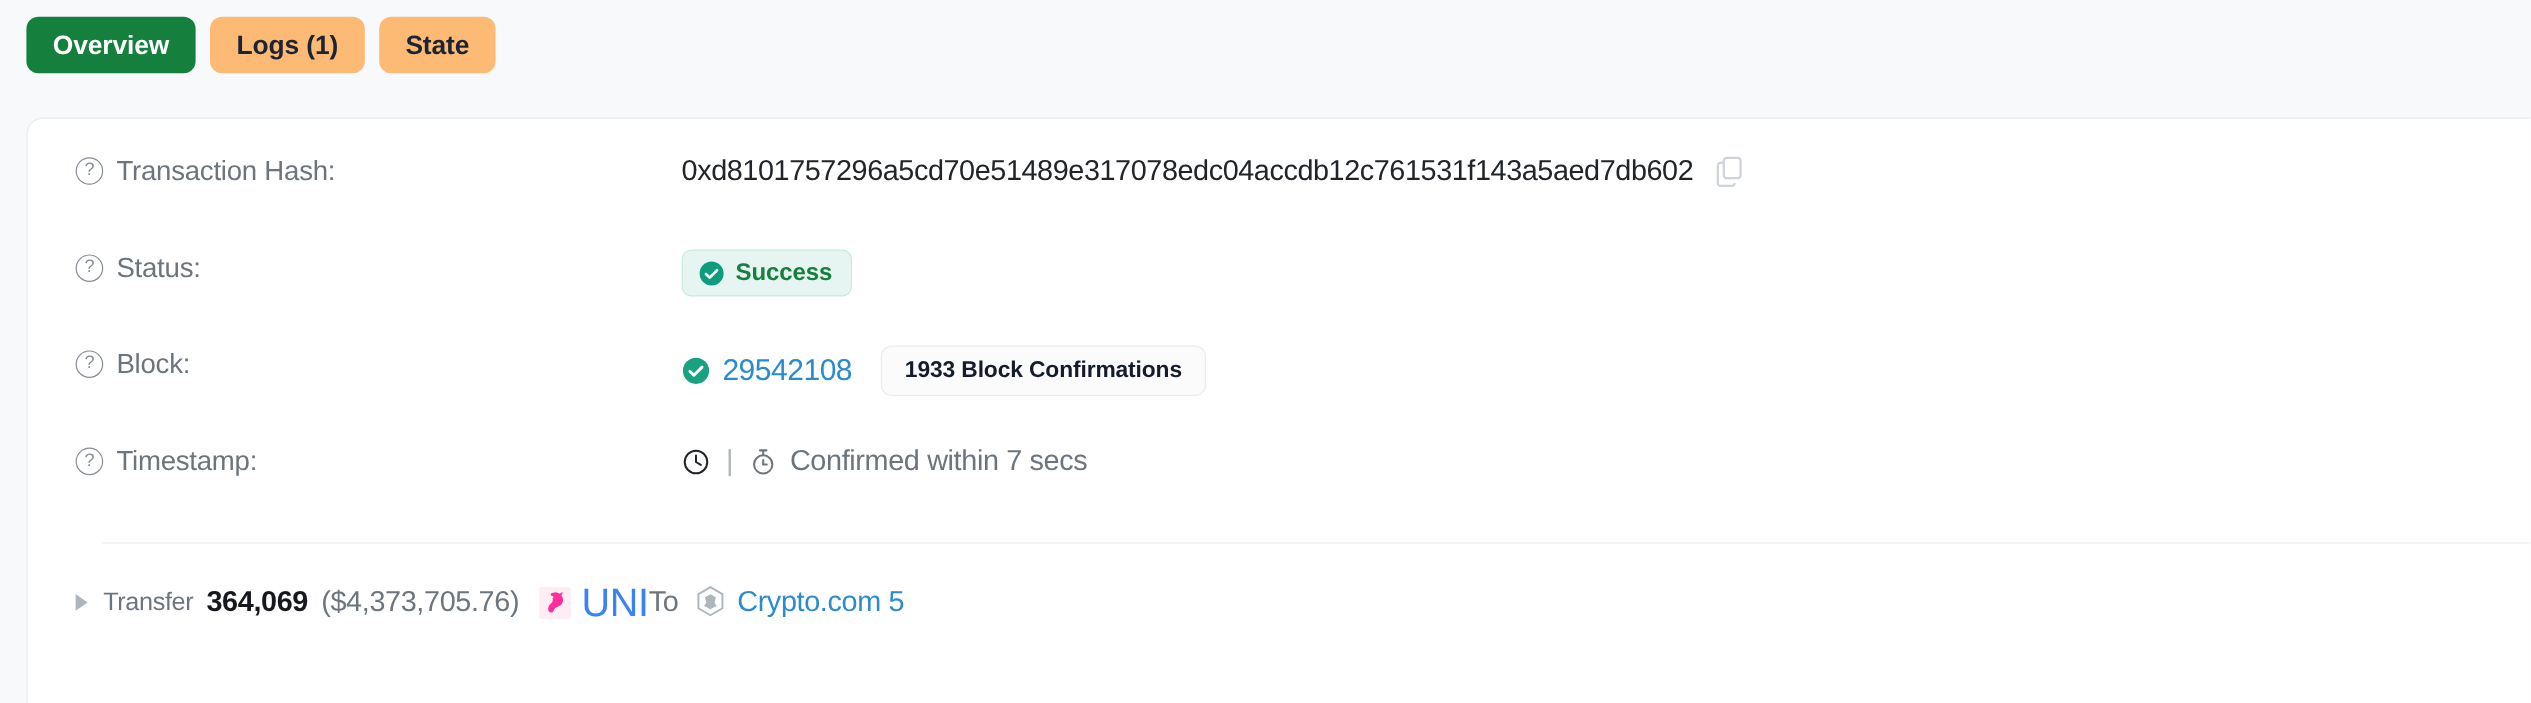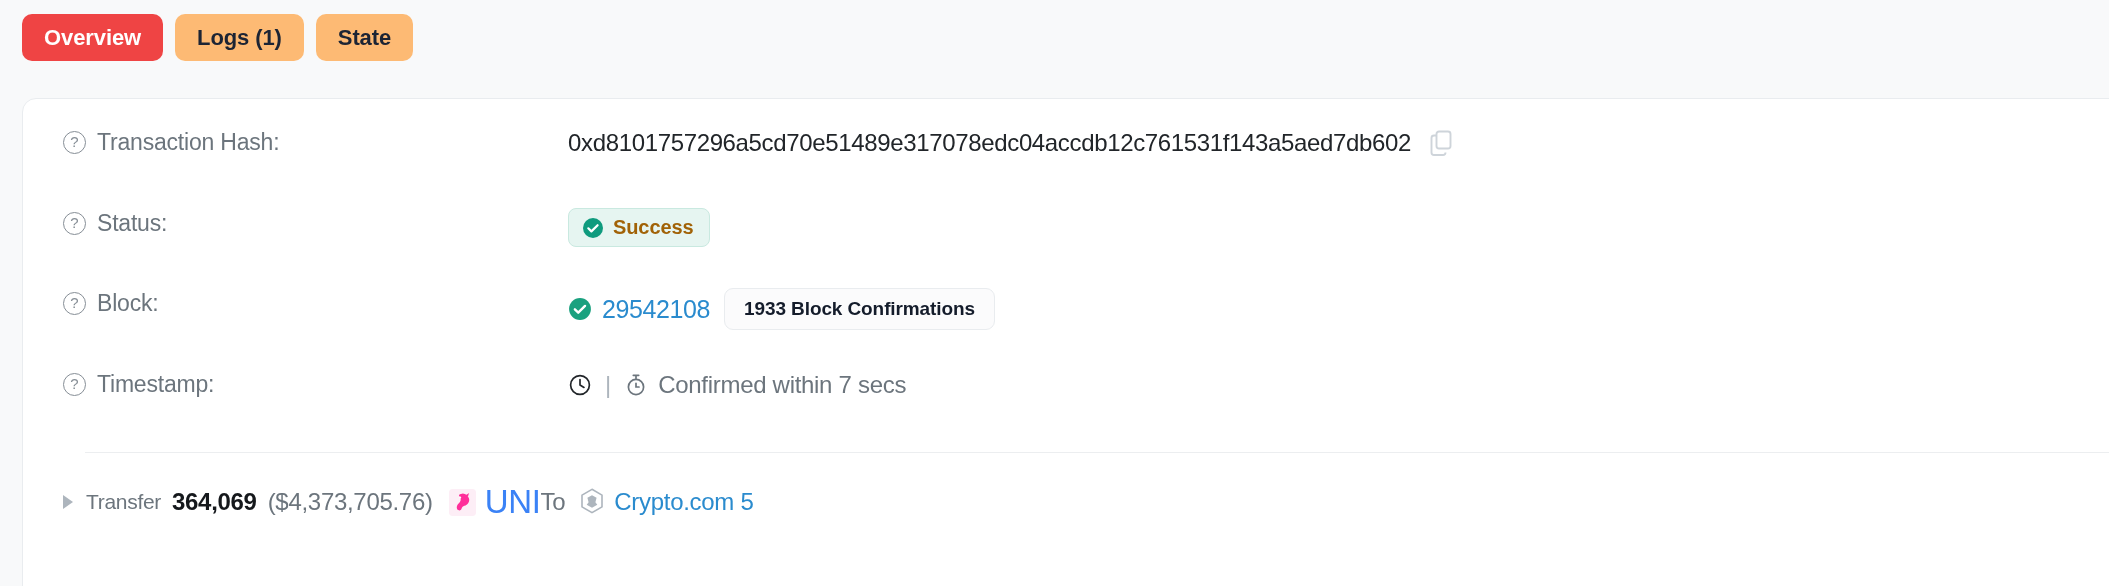--- a/index.html
+++ b/index.html
@@ -27,21 +27,21 @@
     padding: 0 22px;
     border-radius: 10px;
     font-size: 22px;
     font-weight: bold;
     letter-spacing: -0.1px;
     white-space: nowrap;
     cursor: pointer;
     border: none;
     font-family: "Liberation Sans", sans-serif;
   }
-  .tab.active { background: #ef4444; color: #ffffff; }
+  .tab.active { background: #15803d; color: #ffffff; }
   .tab.inactive { background: #fdba74; color: #1c2434; }
 
   
   .card {
     position: absolute;
     left: 22px; top: 98px;
     width: 2150px;
     height: 520px;
     background: #ffffff;
     border: 1px solid #e9ecef;
@@ -110,36 +110,36 @@
     align-items: center;
     gap: 9px;
     background: #e6f5f1;
     border: 1px solid #c9e9e0;
     border-radius: 8px;
     padding: 7px 16px 7px 13px;
   }
   .status-badge .txt {
     font-size: 20px;
     font-weight: bold;
-    color: #a16207;
+    color: #15803d;
     letter-spacing: -0.1px;
   }
   .check-circle { width: 22px; height: 22px; flex: 0 0 22px; display: block; }
 
   
   .block-link {
     font-size: 25px;
     color: #2a8bce;
     margin-left: 10px;
     text-decoration: none;
     cursor: pointer;
     letter-spacing: -0.4px;
   }
   .confirm-badge {
-    margin-left: 14px;
+    margin-left: 24px;
     display: inline-flex;
     align-items: center;
     background: #fbfbfc;
     border: 1px solid #e9ecef;
     border-radius: 9px;
     padding: 9px 19px;
     font-size: 19px;
     font-weight: bold;
     color: #141c2b;
     letter-spacing: -0.1px;

